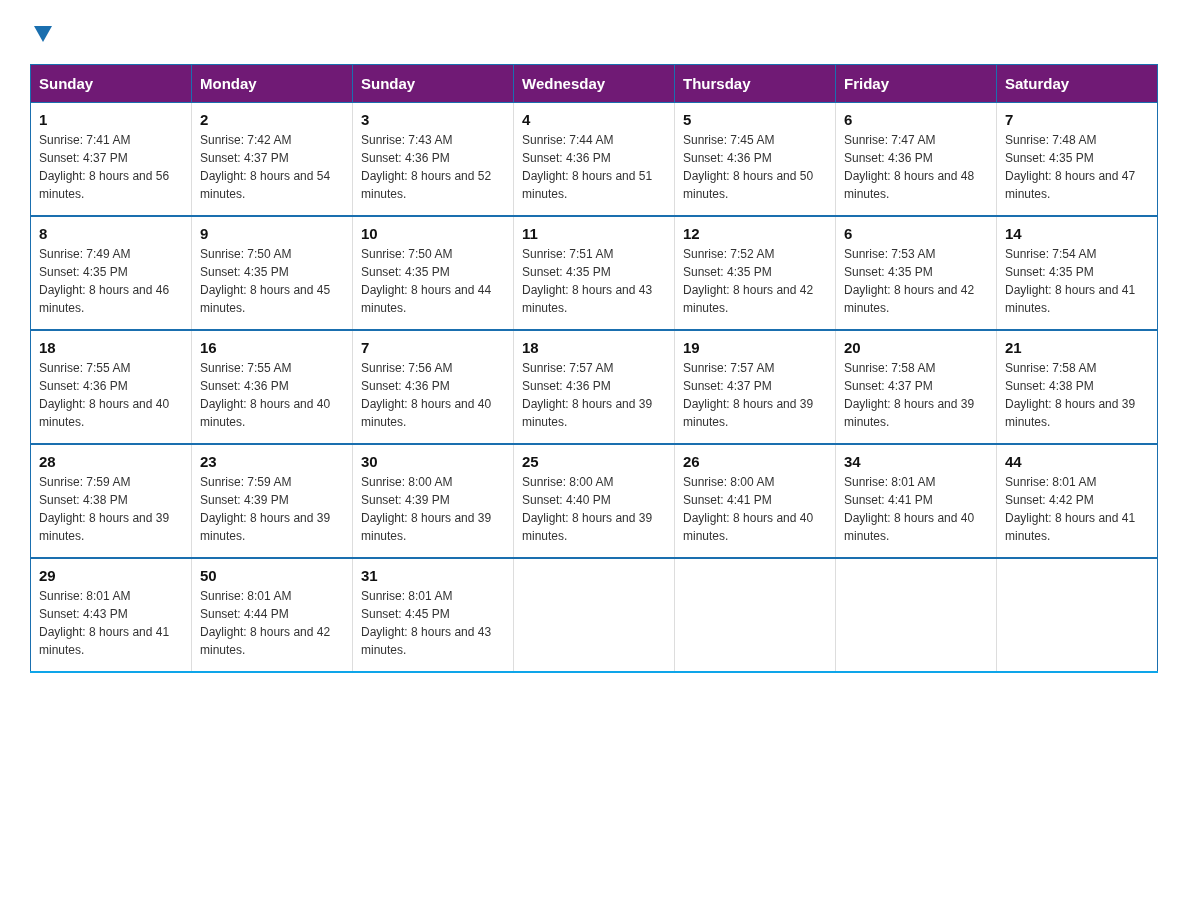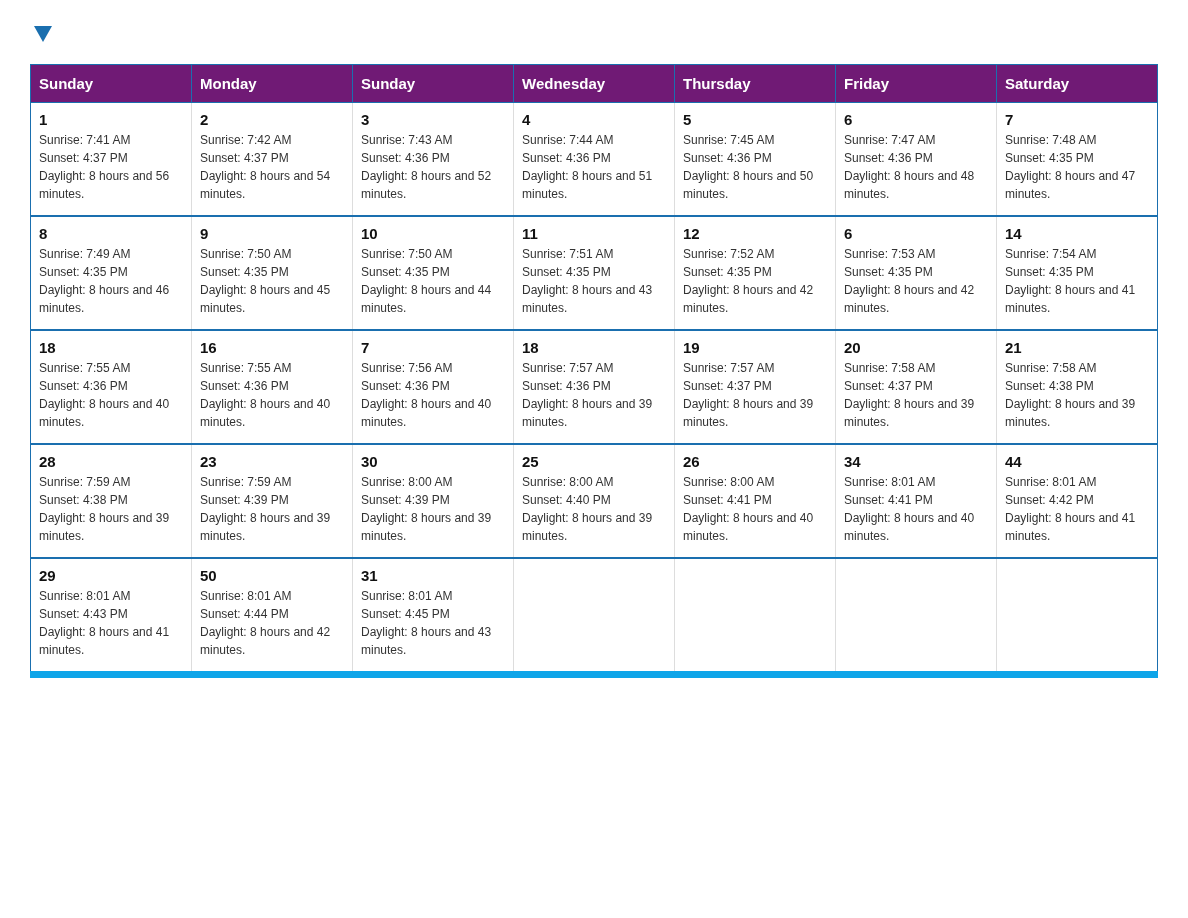--- a/index.html
+++ b/index.html
@@ -94,21 +94,21 @@
     }
     .day-info {
       font-size: 12px;
       color: #333;
       line-height: 1.5;
     }
     .empty-cell {
       background: #fff;
     }
     tbody tr:last-child {
-      border-bottom: 7px solid #0ea5e9;
+      border-bottom: 2px solid #0ea5e9;
     }
   </style>
 </head>
 <body>
 
 <div class="header">
   <div class="logo">
     <div class="logo-block">
       <div class="logo-row1">
         <span class="logo-text-general"></span>

